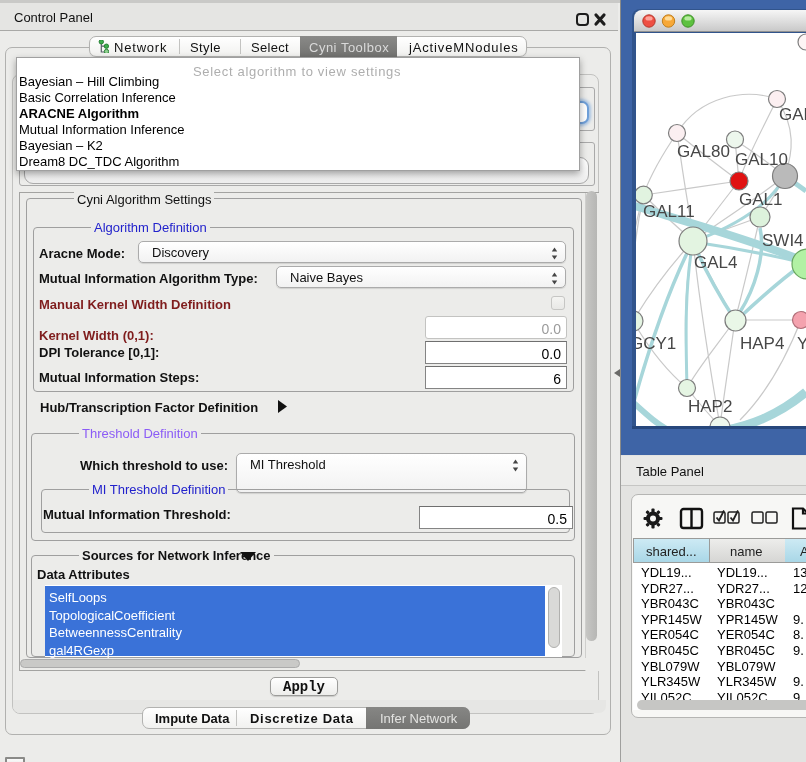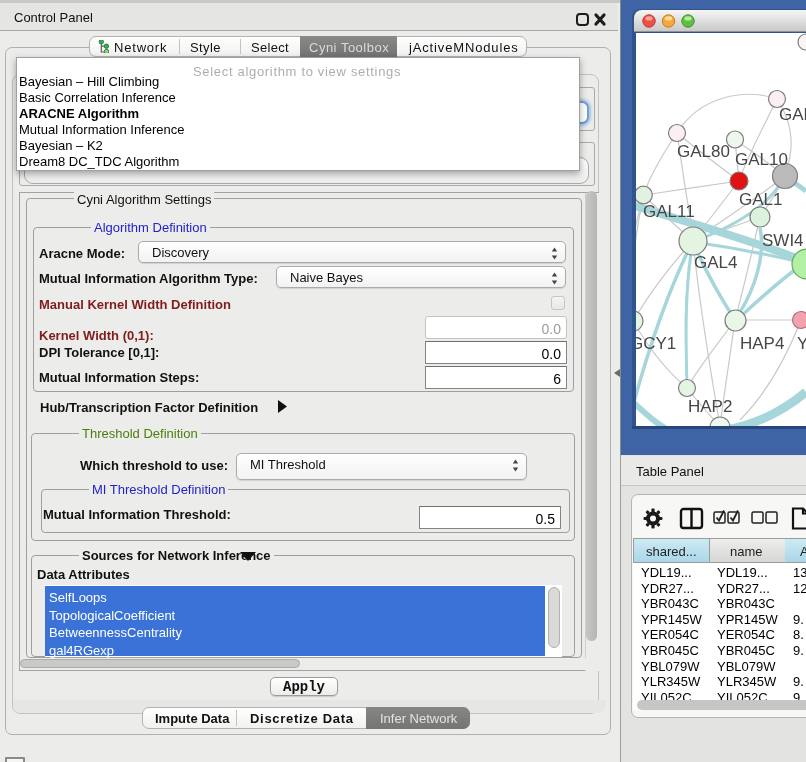--- a/index.html
+++ b/index.html
@@ -98,33 +98,33 @@
   <div class="fld" style="left:425px;top:366px;width:142px;height:23px;">
       <span class="v">6</span>
     </div>
 
   <div class="abs lbl bold" style="left:40px;top:400px;">Hub/Transcription Factor Definition</div>
   <svg class="abs" style="left:277px;top:400px;" width="11" height="13" viewBox="0 0 11 13">
       <path d="M1 0 L10 6.5 L1 13 Z" fill="#111"></path>
     </svg>
 
   <div class="grp" style="left:31px;top:433px;width:544px;height:108px;"></div>
-  <div class="grplbl" style="left:35px;top:426px;color:#4d7c0f;">Threshold Definition</div>
+  <div class="grplbl" style="left:35px;top:426px;color:#8b5cf6;">Threshold Definition</div>
   <div class="abs lbl bold" style="left:80px;top:458px;">Which threshold to use:</div>
-  <div class="combo" style="left:236px;top:453px;width:291px;height:27px;">
+  <div class="combo" style="left:236px;top:453px;width:291px;height:40px;">
       <span class="ct">MI Threshold</span>
     <svg class="arrows" style="right:7px;top:4.5px;" width="7" height="13" viewBox="0 0 7 13">
         <path d="M3.5 0.5 L6.2 4.5 L0.8 4.5 Z" fill="#444"></path>
         <path d="M3.5 12.5 L0.8 8.5 L6.2 8.5 Z" fill="#444"></path>
       </svg>
   </div>
   <div class="grp" style="left:41px;top:489px;width:529px;height:44px;"></div>
   <div class="grplbl" style="left:45px;top:482px;color:#2222cc;">MI Threshold Definition</div>
   <div class="abs lbl bold" style="left:43px;top:507px;">Mutual Information Threshold:</div>
-  <div class="fld" style="left:419px;top:506px;width:142px;height:23px;">
+  <div class="fld" style="left:419px;top:506px;width:154px;height:23px;">
       <span class="v">0.5</span>
     </div>
 
   <div class="grp" style="left:31px;top:555px;width:544px;height:102px;"></div>
   <div class="grplbl bold" style="left:35px;top:548px;color:#111;">Sources for Network Inference</div>
   <svg class="abs" style="left:240px;top:552px;" width="16" height="9" viewBox="0 0 16 9">
       <path d="M0 0 L16 0 L8 9 Z" fill="#111"></path>
     </svg>
   <div class="abs lbl bold" style="left:37px;top:567px;">Data Attributes</div>
 

